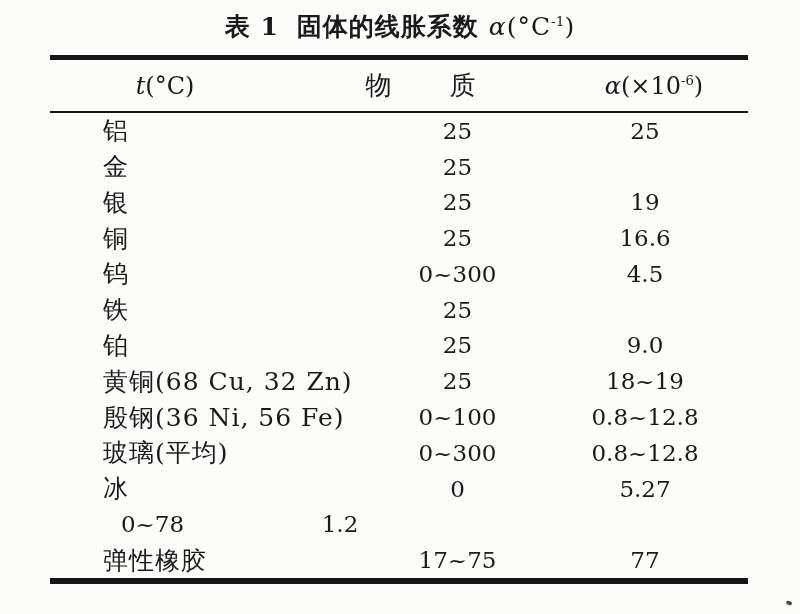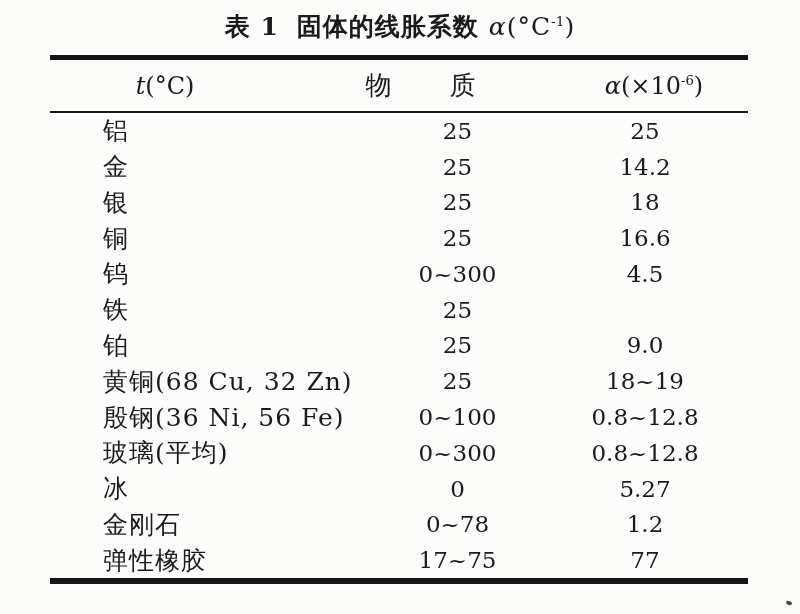--- a/index.html
+++ b/index.html
@@ -65,26 +65,25 @@
 
     <div class="trows">
       <div class="trow">
         <div class="cell c-sub">铝</div>
         <div class="cell c-t">25</div>
         <div class="cell c-a">25</div>
       </div>
       <div class="trow">
         <div class="cell c-sub">金</div>
         <div class="cell c-t">25</div>
-        <div class="cell c-a">14.2</div>
       </div>
       <div class="trow">
         <div class="cell c-sub">银</div>
         <div class="cell c-t">25</div>
-        <div class="cell c-a">18</div>
+        <div class="cell c-a">19</div>
       </div>
       <div class="trow">
         <div class="cell c-sub">铜</div>
         <div class="cell c-t">25</div>
         <div class="cell c-a">16.6</div>
       </div>
       <div class="trow">
         <div class="cell c-sub">钨</div>
         <div class="cell c-t">0~300</div>
         <div class="cell c-a">4.5</div>
@@ -112,21 +111,20 @@
         <div class="cell c-sub">玻璃(平均)</div>
         <div class="cell c-t">0~300</div>
         <div class="cell c-a">0.8~12.8</div>
       </div>
       <div class="trow">
         <div class="cell c-sub">冰</div>
         <div class="cell c-t">0</div>
         <div class="cell c-a">5.27</div>
       </div>
       <div class="trow">
-        <div class="cell c-sub">金刚石</div>
         <div class="cell c-t">0~78</div>
         <div class="cell c-a">1.2</div>
       </div>
       <div class="trow">
         <div class="cell c-sub">弹性橡胶</div>
         <div class="cell c-t">17~75</div>
         <div class="cell c-a">77</div>
       </div>
     </div>
 

